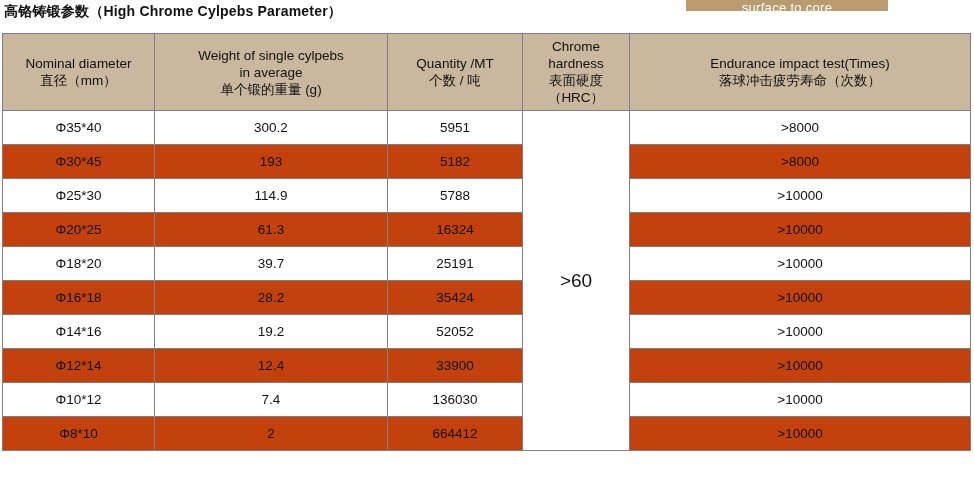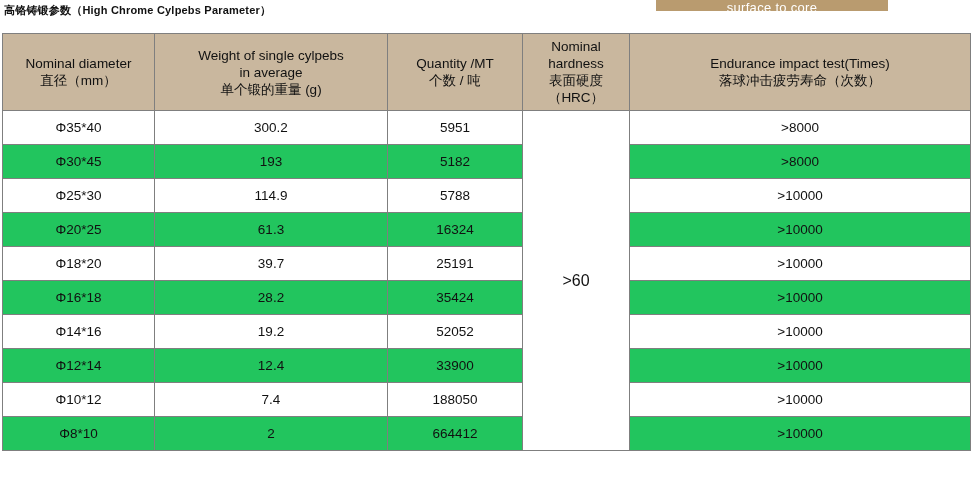--- a/index.html
+++ b/index.html
@@ -18,35 +18,35 @@
   .page {
     position: relative;
     width: 974px;
     height: 495px;
     box-sizing: border-box;
   }
   .top-snippet {
     position: absolute;
     top: 0;
     right: 86px;
-    width: 232px;
+    width: 202px;
     height: 11px;
     overflow: hidden;
     font-size: 13px;
     color: #ffffff;
     background: #b99b6f;
     text-align: center;
     line-height: 16px;
     letter-spacing: 0.3px;
   }
   .title {
     position: absolute;
     top: 3px;
     left: 4px;
-    font-size: 11px;
+    font-size: 14px;
     font-weight: bold;
     color: #111111;
     letter-spacing: 0.2px;
     white-space: nowrap;
   }
   table.param-table {
     position: absolute;
     top: 33px;
     left: 2px;
     width: 968px;
@@ -72,25 +72,25 @@
   tbody td {
     height: 33px;
     font-size: 13.5px;
     color: #111111;
     margin-top: 20px;
   }
   tbody tr.odd td {
     background: #ffffff;
   }
   tbody tr.even td {
-    background: #22c55e;
+    background: #c2410c;
   }
   td.hardness-cell {
     background: #ffffff !important;
-    font-size: 16px;
+    font-size: 19px;
   }
   .col-1 { width: 152px; }
   .col-2 { width: 233px; }
   .col-3 { width: 135px; }
   .col-4 { width: 107px; }
   .col-5 { width: 341px; }
   .hdr-line { display: block; }
 </style>
 </head>
 <body>
@@ -118,21 +118,21 @@
         <th>
           <span class="hdr-line">Weight of single cylpebs</span>
           <span class="hdr-line">in average</span>
           <span class="hdr-line">单个锻的重量 (g)</span>
         </th>
         <th>
           <span class="hdr-line">Quantity /MT</span>
           <span class="hdr-line">个数 / 吨</span>
         </th>
         <th>
-          <span class="hdr-line">Nominal</span>
+          <span class="hdr-line">Chrome</span>
           <span class="hdr-line">hardness</span>
           <span class="hdr-line">表面硬度</span>
           <span class="hdr-line">（HRC）</span>
         </th>
         <th>
           <span class="hdr-line">Endurance impact test(Times)</span>
           <span class="hdr-line">落球冲击疲劳寿命（次数）</span>
         </th>
       </tr>
     </thead>
@@ -182,21 +182,21 @@
       </tr>
       <tr class="even">
         <td>Φ12*14</td>
         <td>12.4</td>
         <td>33900</td>
         <td>&gt;10000</td>
       </tr>
       <tr class="odd">
         <td>Φ10*12</td>
         <td>7.4</td>
-        <td>188050</td>
+        <td>136030</td>
         <td>&gt;10000</td>
       </tr>
       <tr class="even">
         <td>Φ8*10</td>
         <td>2</td>
         <td>664412</td>
         <td>&gt;10000</td>
       </tr>
     </tbody>
   </table>

